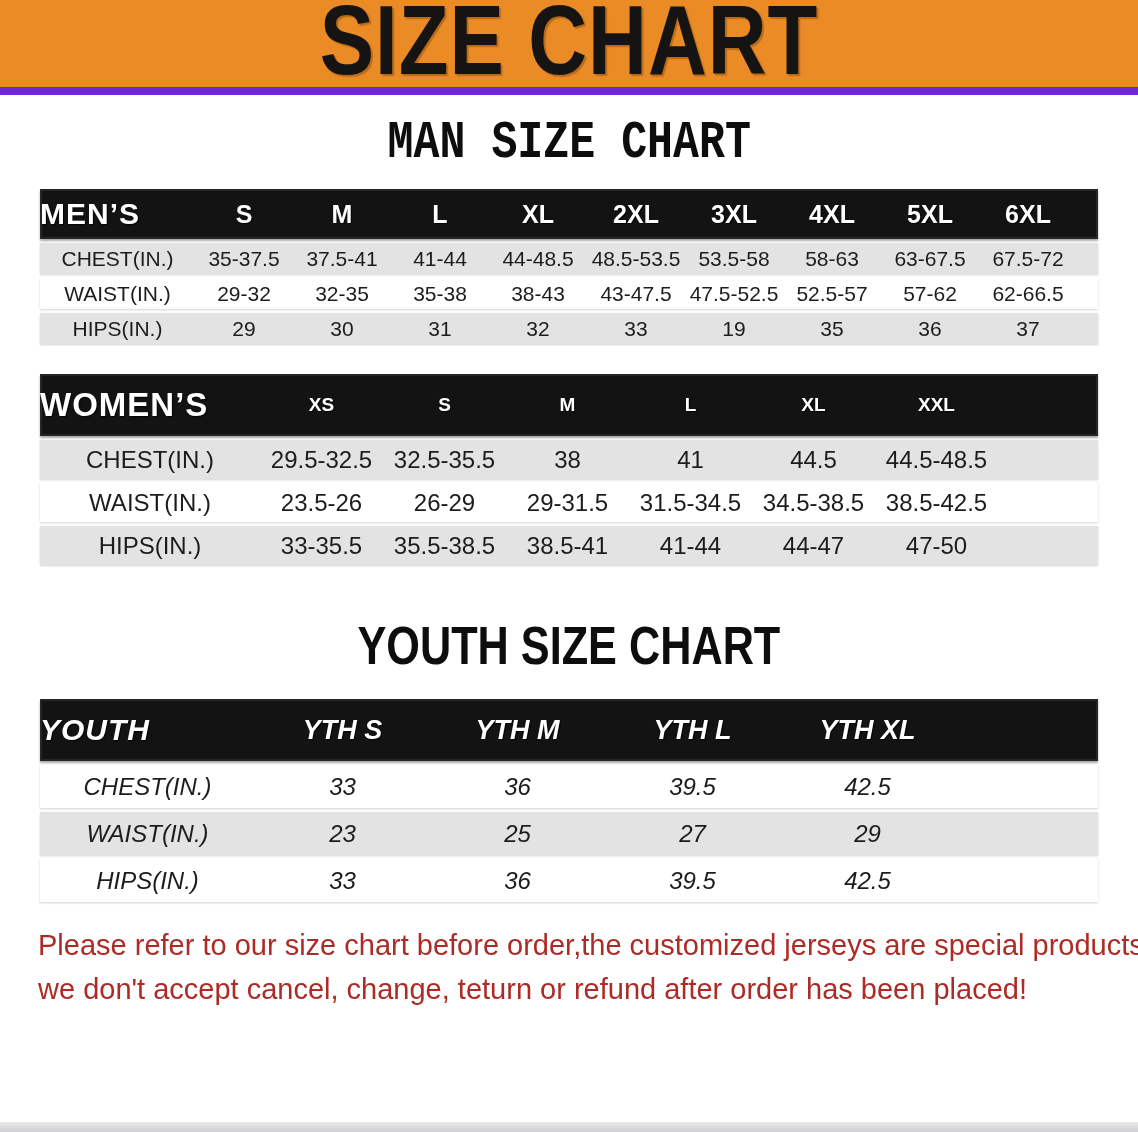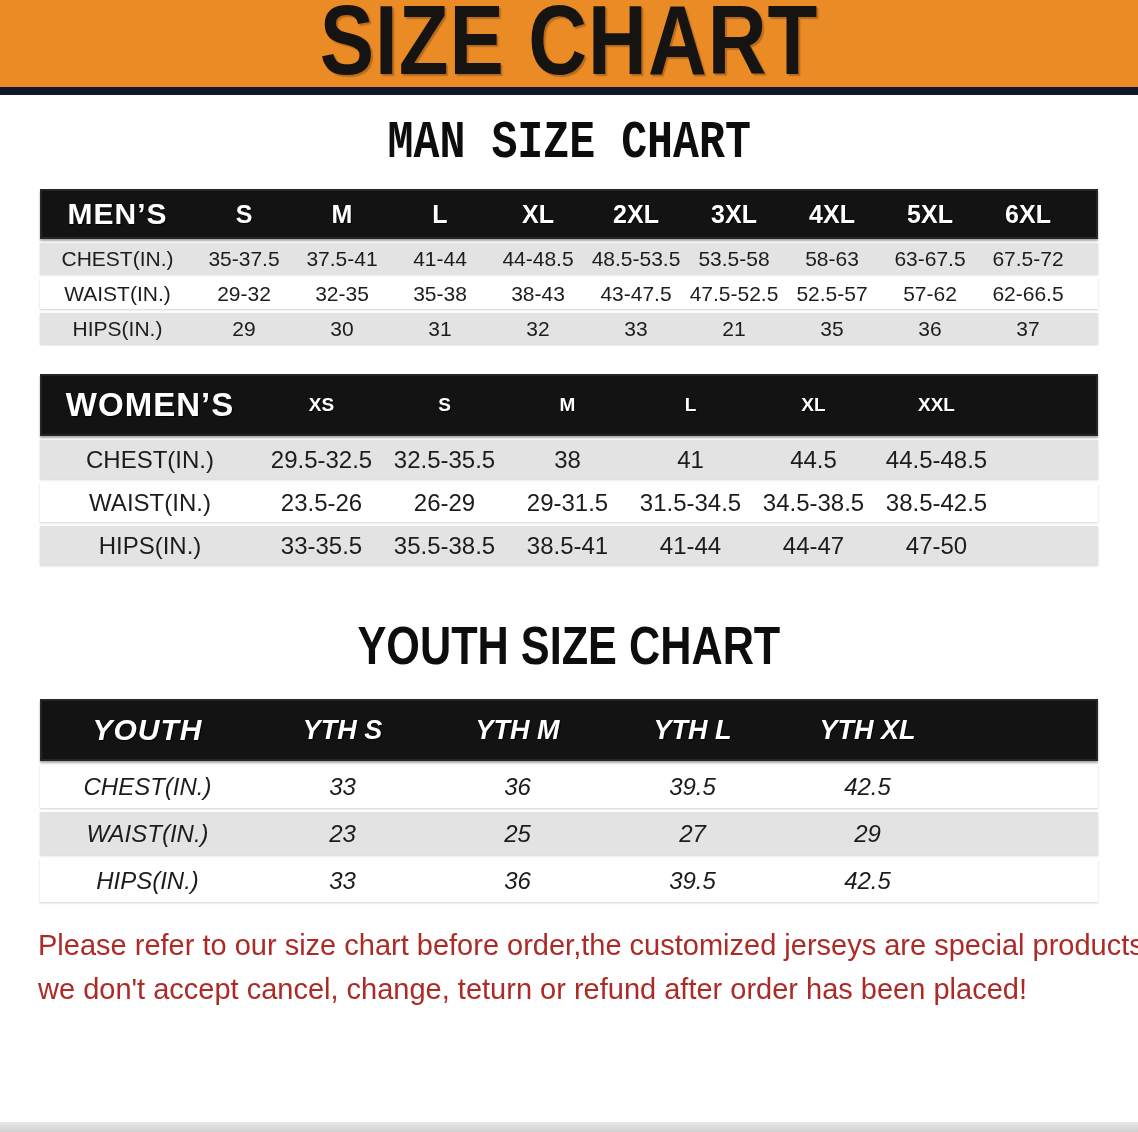--- a/index.html
+++ b/index.html
@@ -12,21 +12,21 @@
     height: 1132px;
     margin: 0 auto;
     background: #ffffff;
     overflow: hidden;
   }
 
   
   .banner {
     height: 95px;
     background: #EA8B26;
-    border-bottom: 8px solid #0f172a;
+    border-bottom: 8px solid #6d28d9;
     display: flex;
     align-items: center;
     justify-content: center;
   }
   .banner h1 {
     font-size: 84px;
     font-weight: bold;
     color: #161412;
     letter-spacing: 1px;
     transform: scale(0.97, 1.16);
@@ -72,21 +72,21 @@
   table.size-table th {
     color: #ffffff;
     font-weight: bold;
     text-align: center;
     vertical-align: middle;
     text-shadow: 1px 1px 1px rgba(0,0,0,0.8);
     white-space: nowrap;
     overflow: hidden;
   }
   table.size-table th.rowlabel {
-    text-align: center;
+    text-align: left;
     letter-spacing: 1px;
   }
   table.size-table tbody tr { background: #ffffff; }
   table.size-table tbody tr.stripe { background: #E3E3E3; }
   table.size-table tbody tr {
     box-shadow: 0 1px 2px rgba(0,0,0,0.18);
   }
   table.size-table td {
     color: #1c1c1c;
     text-align: center;
@@ -201,21 +201,21 @@
             <td>62-66.5</td>
             <td class="filler"></td>
           </tr>
           <tr class="stripe">
             <td class="rowlabel">HIPS(IN.)</td>
             <td>29</td>
             <td>30</td>
             <td>31</td>
             <td>32</td>
             <td>33</td>
-            <td>21</td>
+            <td>19</td>
             <td>35</td>
             <td>36</td>
             <td>37</td>
             <td class="filler"></td>
           </tr>
         </tbody>
       </table>
   </section>
 
   <section>

